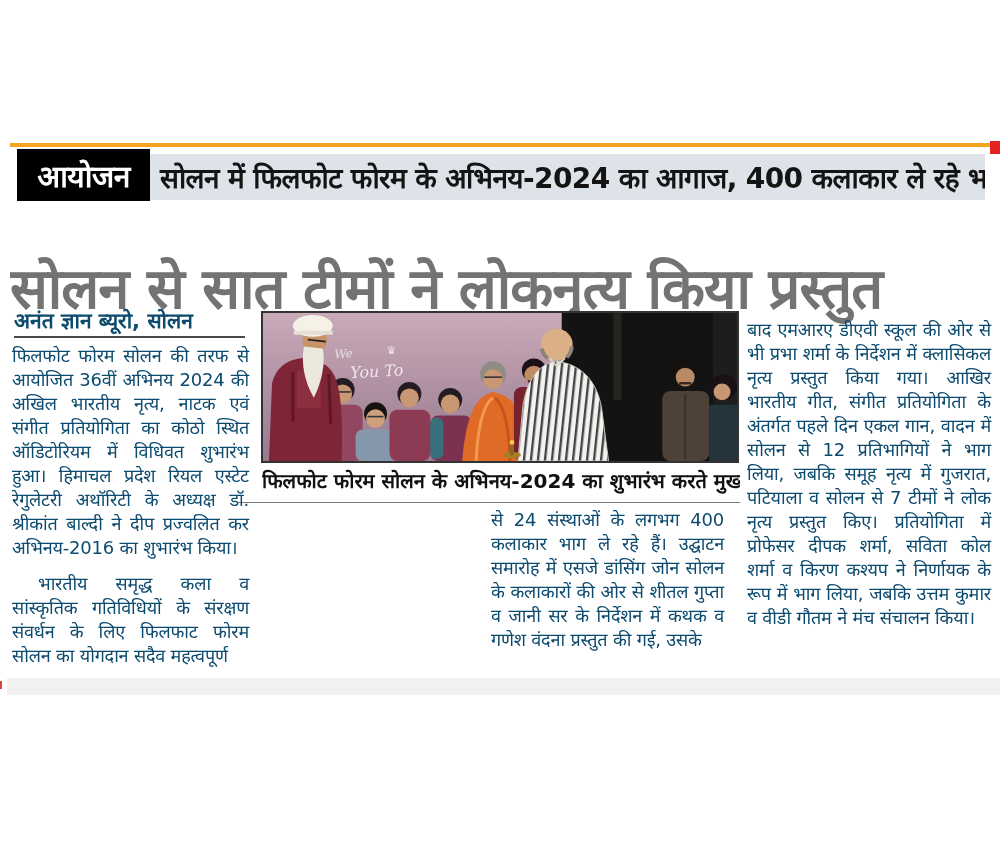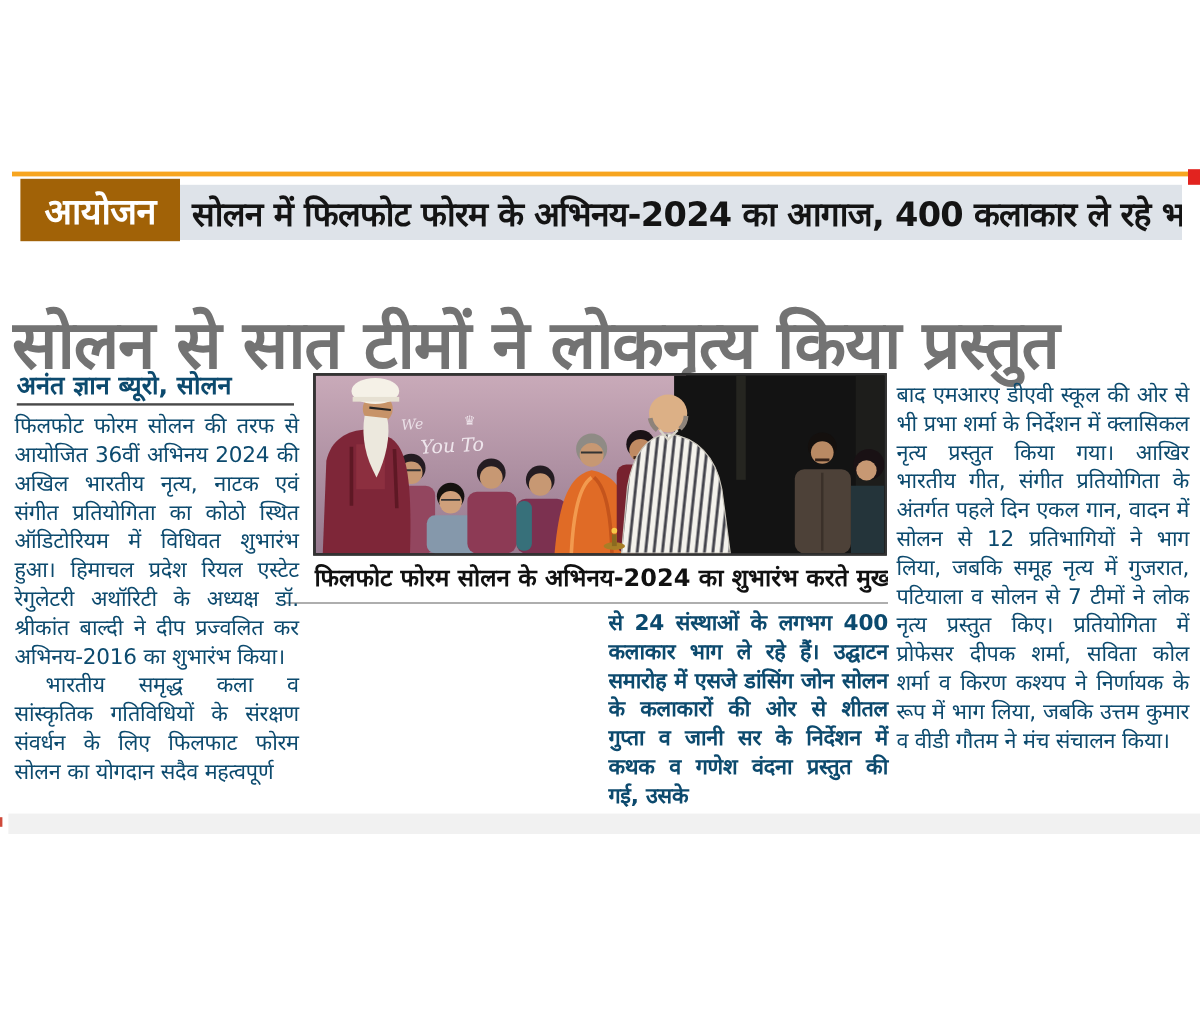--- a/index.html
+++ b/index.html
@@ -5,21 +5,21 @@
   html,body{margin:0;padding:0;background:#ffffff;}
   .page{
     position:relative;width:1000px;height:855px;background:#ffffff;overflow:hidden;
     font-family:"DejaVu Sans","Liberation Sans",sans-serif;color:#1c1c1c;
   }
   
   .orange-rule{position:absolute;left:10px;top:143px;width:980px;height:4px;background:#f7a51f;}
   .red-endcap{position:absolute;left:990px;top:141px;width:10px;height:13px;background:#e2231f;}
   
   .kicker-tag{
-    position:absolute;left:17px;top:149px;width:133px;height:52px;background:#a16207;
+    position:absolute;left:17px;top:149px;width:133px;height:52px;background:#000000;
     display:flex;align-items:center;justify-content:center;
     color:#ffffff;font-size:30px;font-weight:bold;letter-spacing:-.5px;
   }
   .kicker-strip{
     position:absolute;left:150px;top:154px;width:835px;height:46px;background:#dee3e9;
     display:flex;align-items:center;padding-left:10px;box-sizing:border-box;
     color:#141414;font-size:28px;font-weight:bold;letter-spacing:-.6px;white-space:nowrap;overflow:hidden;
   }
   
   .headline{
@@ -29,24 +29,24 @@
   }
   
   .byline{position:absolute;left:14px;top:306px;font-size:21px;font-weight:bold;color:#0c4a6e;}
   .byline-rule{position:absolute;left:14px;top:336px;width:231px;height:2px;background:#4a4a4a;}
   
   .col{
     position:absolute;text-align:justify;font-size:18px;line-height:24px;color:#0c4a6e;
     letter-spacing:-.2px;
   }
   .col p{margin:0;}
-  .col p.indent{text-indent:26px;}
+  .col p.indent{text-indent:26px;margin-top:12px;}
   .col1{left:12px;top:344px;width:237px;}
   .col2{left:262px;top:508px;width:232px;}
-  .col3{left:507px;top:508px;width:233px;font-weight:bold;}
+  .col3{left:491px;top:508px;width:233px;}
   .col4{left:747px;top:318px;width:244px;}
   
   .photo-frame{
     position:absolute;left:261px;top:311px;width:478px;height:152px;
     border:2px solid #333333;box-sizing:border-box;background:#141414;
   }
   .photo-frame svg{display:block;width:100%;height:100%;}
   .photo-caption{
     position:absolute;left:262px;top:467px;width:478px;
     font-size:20px;font-weight:bold;color:#111111;white-space:nowrap;overflow:hidden;

